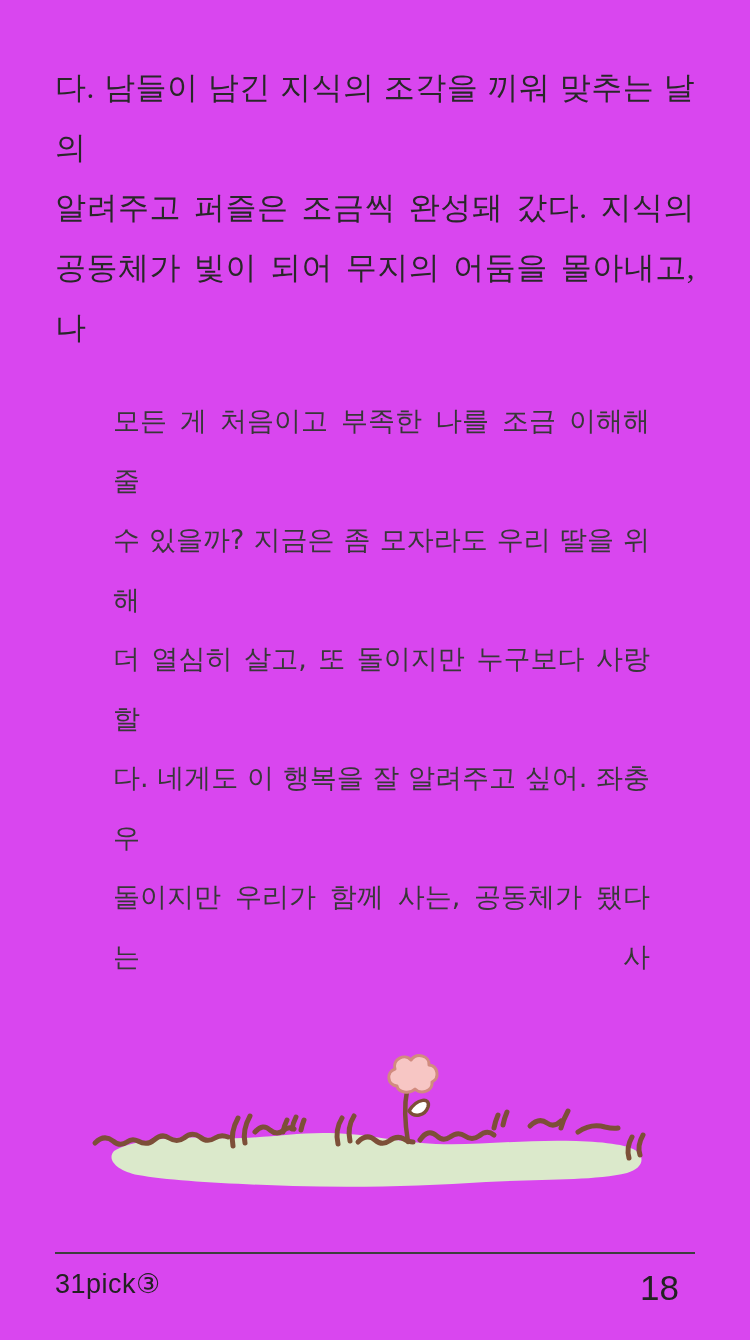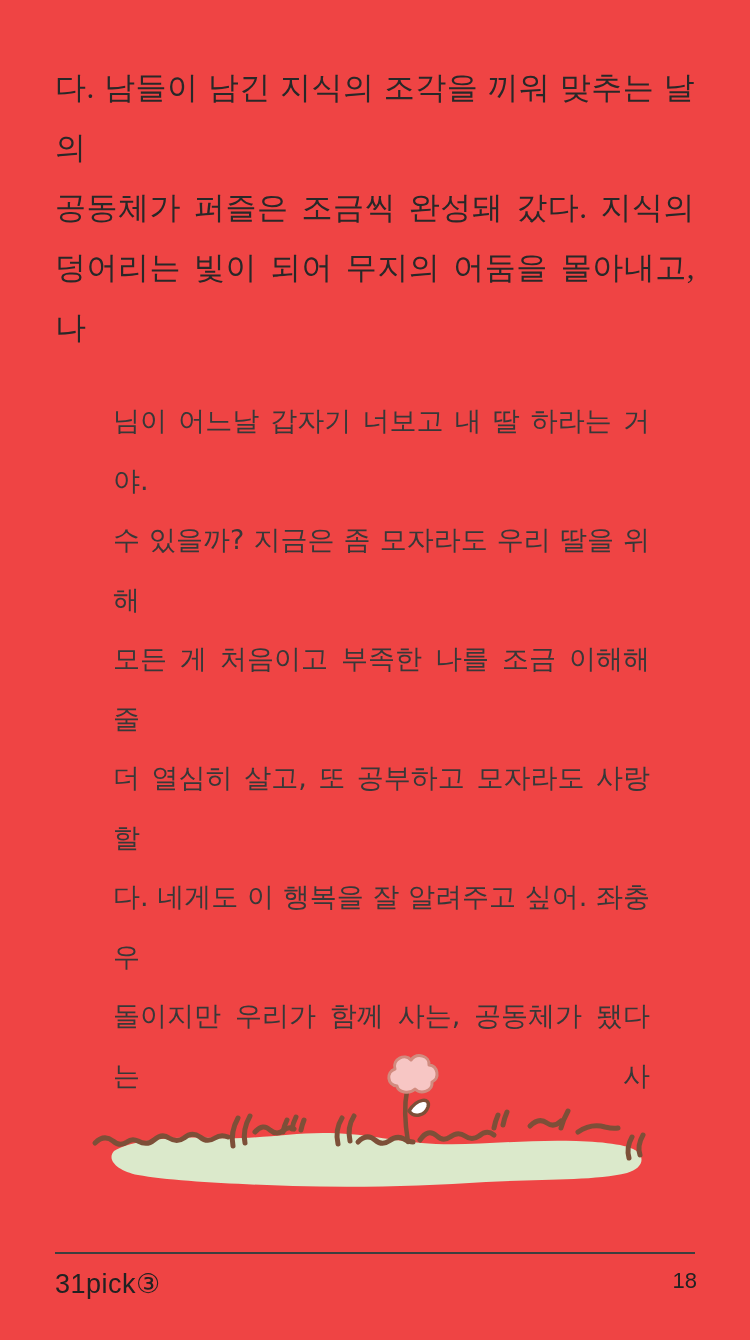--- a/index.html
+++ b/index.html
@@ -1,20 +1,20 @@
 <!DOCTYPE html>
 <html><head>
 <meta charset="utf-8">
 <style>
   html, body { margin: 0; padding: 0; background: #ffffff; }
   .screen {
     position: relative;
     width: 750px;
     height: 1340px;
-    background: #ef4444;
+    background: #d946ef;
     overflow: hidden;
     font-family: "Liberation Sans", sans-serif;
     color: #282828;
   }
   
   .intro {
     position: absolute;
     left: 55px;
     top: 58px;
     width: 640px;
@@ -73,42 +73,41 @@
   .footer-left {
     position: absolute;
     left: 55px;
     top: 1268px;
     font-size: 27px;
     letter-spacing: 0.5px;
     color: #222222;
   }
   .footer-right {
     position: absolute;
-    right: 53px;
+    right: 71px;
     top: 1268px;
-    font-size: 22px;
+    font-size: 35px;
     color: #222222;
   }
 </style>
 </head>
 <body>
 
 <div class="screen">
 
   <div class="intro">
     <div class="jline">다. 남들이 남긴 지식의 조각을 끼워 맞추는 날의</div>
-    <div class="jline">공동체가 퍼즐은 조금씩 완성돼 갔다. 지식의</div>
-    <div class="jline">덩어리는 빛이 되어 무지의 어둠을 몰아내고, 나</div>
+    <div class="jline">알려주고 퍼즐은 조금씩 완성돼 갔다. 지식의</div>
+    <div class="jline">공동체가 빛이 되어 무지의 어둠을 몰아내고, 나</div>
   </div>
 
   <div class="letter">
-    <div class="jline">님이 어느날 갑자기 너보고 내 딸 하라는 거야.</div>
+    <div class="jline">모든 게 처음이고 부족한 나를 조금 이해해 줄</div>
     <div class="jline">수 있을까? 지금은 좀 모자라도 우리 딸을 위해</div>
-    <div class="jline">모든 게 처음이고 부족한 나를 조금 이해해 줄</div>
-    <div class="jline">더 열심히 살고, 또 공부하고 모자라도 사랑할</div>
+    <div class="jline">더 열심히 살고, 또 돌이지만 누구보다 사랑할</div>
     <div class="jline">다. 네게도 이 행복을 잘 알려주고 싶어. 좌충우</div>
     <div class="jline">돌이지만 우리가 함께 사는, 공동체가 됐다는 사</div>
 
   </div>
 
   <svg class="illustration" width="582" height="152" viewBox="0 0 582 152">
     <path d="M 36 103 C 52 93, 90 88, 135 90 C 180 92, 212 84, 252 85 C 292 86, 318 94, 358 96
              C 398 98, 448 91, 498 93 C 528 94, 554 97, 561 105 C 567 113, 562 121, 549 125
              C 515 133, 462 131, 408 134 C 348 138, 282 140, 215 138 C 155 136, 92 133, 60 127
              C 40 123, 28 112, 36 103 Z" fill="#dbe9cb"></path>

